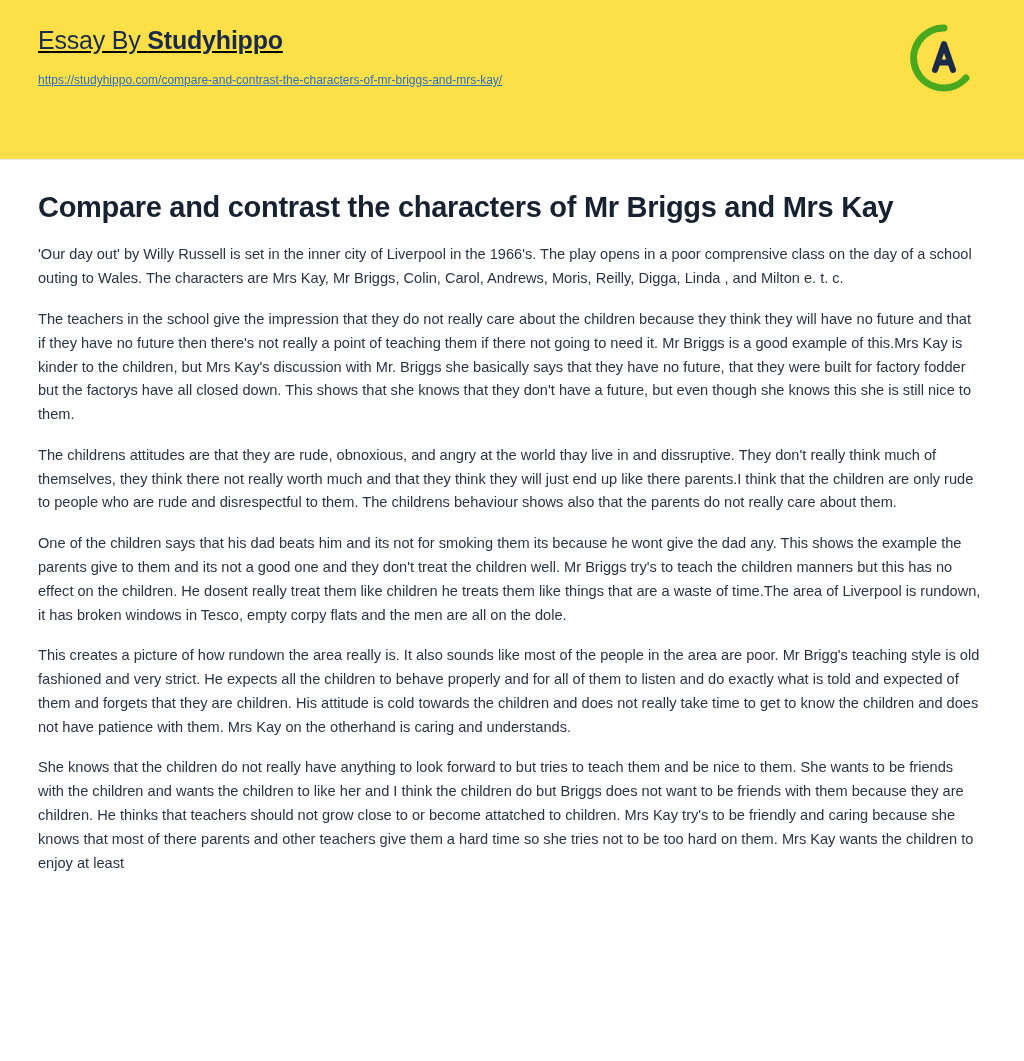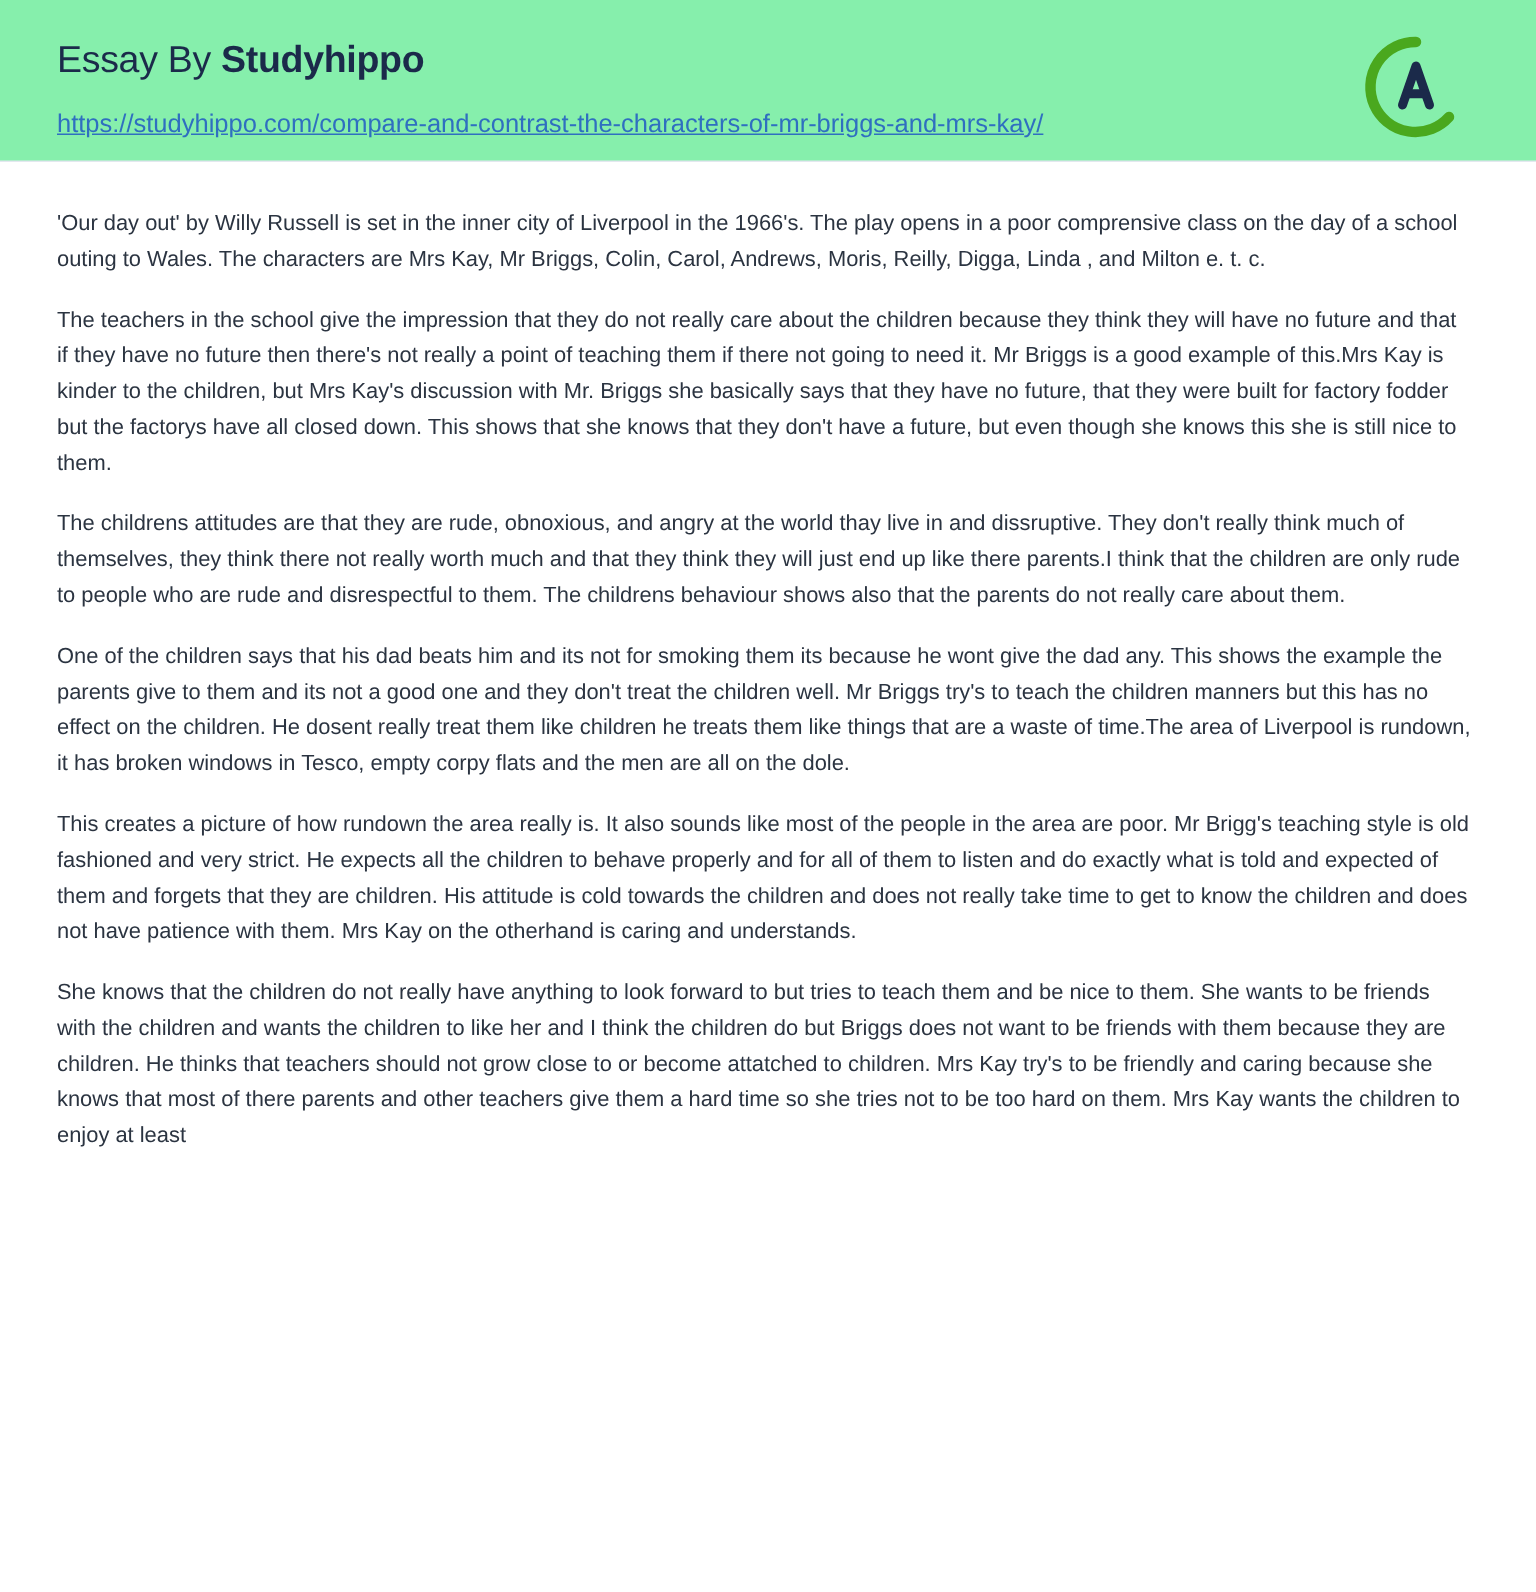--- a/index.html
+++ b/index.html
@@ -8,39 +8,40 @@
     background: #ffffff;
     font-family: "Liberation Sans", sans-serif;
   }
   body {
     width: 1024px;
     min-height: 1061px;
     position: relative;
     overflow: hidden;
   }
   .header {
-    background: #86efac;
+    background: #fde047;
     border-bottom: 1px solid #e3e8ef;
     padding: 26px 38px 22px 38px;
     position: relative;
-    height: 108px;
+    height: 160px;
+    text-decoration: underline;
   }
   .brand {
     font-size: 25px;
     font-weight: bold;
     color: #1b2a4a;
     letter-spacing: -0.2px;
   }
   .brand .brand-light {
     font-weight: normal;
     color: #1b2a4a;
   }
   .source-url {
     margin-top: 18px;
-    font-size: 17px;
+    font-size: 12px;
     color: #2f6fc0;
     text-decoration: underline;
     word-break: break-all;
     display: inline-block;
     text-align: right;
   }
   .logo {
     position: absolute;
     right: 44px;
     top: 22px;
@@ -79,19 +80,20 @@
   <div class="logo">
     <svg width="72" height="72" viewBox="0 0 72 72" aria-hidden="true">
       <path d="M36 6 a30 30 0 1 0 22 50" fill="none" stroke="#4aa81e" stroke-width="7" stroke-linecap="round"></path>
       <path d="M27 48 L36 22 L45 48" fill="none" stroke="#1b2a4a" stroke-width="6" stroke-linecap="round" stroke-linejoin="round"></path>
       <path d="M30.5 40.5 L41.5 40.5" fill="none" stroke="#1b2a4a" stroke-width="6" stroke-linecap="round"></path>
     </svg>
   </div>
 </div>
 
 <div class="content">
+  <h1 class="doc-title">Compare and contrast the characters of Mr Briggs and Mrs Kay</h1>
   <p class="para">'Our day out' by Willy Russell is set in the inner city of Liverpool in the 1966's. The play opens in a poor comprensive class on the day of a school outing to Wales. The characters are Mrs Kay, Mr Briggs, Colin, Carol, Andrews, Moris, Reilly, Digga, Linda , and Milton e. t. c.</p>
   <p class="para">The teachers in the school give the impression that they do not really care about the children because they think they will have no future and that if they have no future then there's not really a point of teaching them if there not going to need it. Mr Briggs is a good example of this.Mrs Kay is kinder to the children, but Mrs Kay's discussion with Mr. Briggs she basically says that they have no future, that they were built for factory fodder but the factorys have all closed down. This shows that she knows that they don't have a future, but even though she knows this she is still nice to them.</p>
   <p class="para">The childrens attitudes are that they are rude, obnoxious, and angry at the world thay live in and dissruptive. They don't really think much of themselves, they think there not really worth much and that they think they will just end up like there parents.I think that the children are only rude to people who are rude and disrespectful to them. The childrens behaviour shows also that the parents do not really care about them.</p>
   <p class="para">One of the children says that his dad beats him and its not for smoking them its because he wont give the dad any. This shows the example the parents give to them and its not a good one and they don't treat the children well. Mr Briggs try's to teach the children manners but this has no effect on the children. He dosent really treat them like children he treats them like things that are a waste of time.The area of Liverpool is rundown, it has broken windows in Tesco, empty corpy flats and the men are all on the dole.</p>
   <p class="para">This creates a picture of how rundown the area really is. It also sounds like most of the people in the area are poor. Mr Brigg's teaching style is old fashioned and very strict. He expects all the children to behave properly and for all of them to listen and do exactly what is told and expected of them and forgets that they are children. His attitude is cold towards the children and does not really take time to get to know the children and does not have patience with them. Mrs Kay on the otherhand is caring and understands.</p>
   <p class="para">She knows that the children do not really have anything to look forward to but tries to teach them and be nice to them. She wants to be friends with the children and wants the children to like her and I think the children do but Briggs does not want to be friends with them because they are children. He thinks that teachers should not grow close to or become attatched to children. Mrs Kay try's to be friendly and caring because she knows that most of there parents and other teachers give them a hard time so she tries not to be too hard on them. Mrs Kay wants the children to enjoy at least</p>
 </div>
 
 </body></html>

